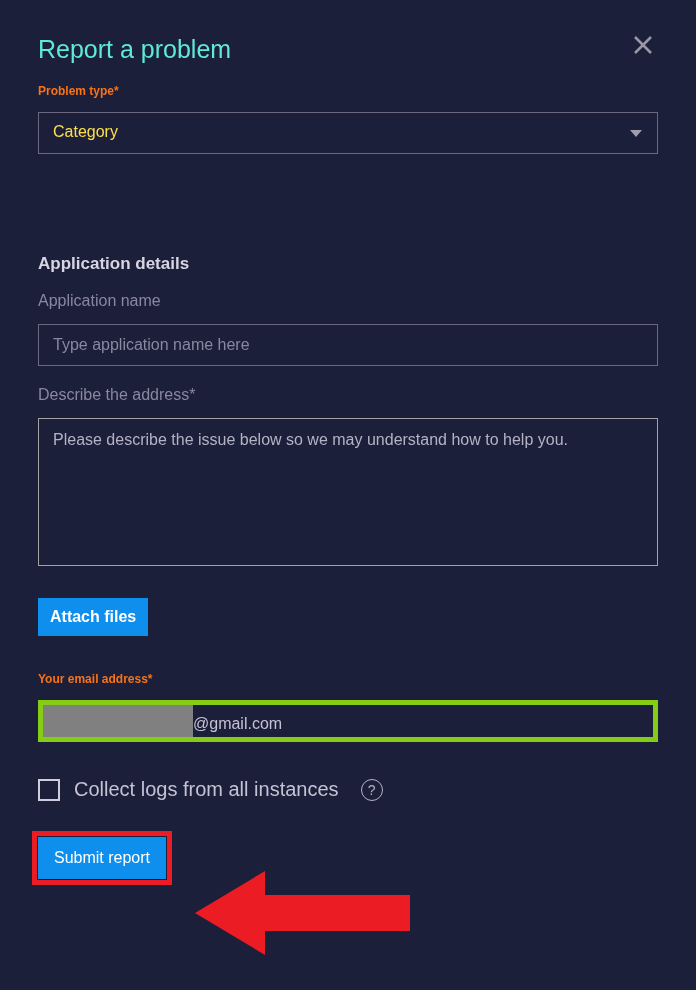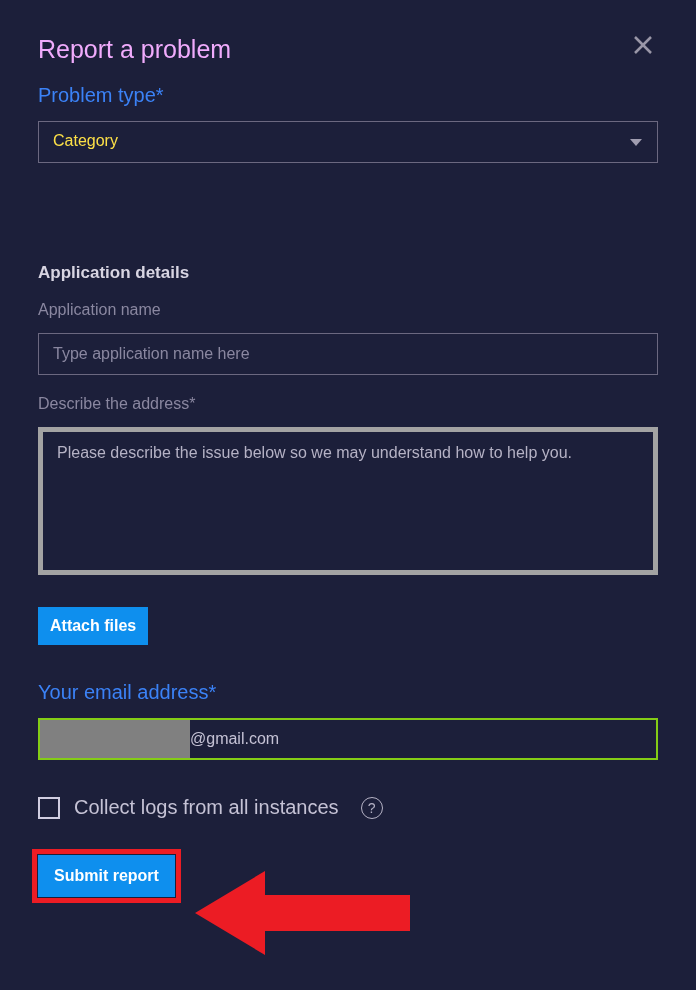--- a/index.html
+++ b/index.html
@@ -20,44 +20,44 @@
       height: 100%;
       position: relative;
     }
     .header {
       display: flex;
       justify-content: space-between;
       align-items: flex-start;
       margin-bottom: 20px;
     }
     .title {
-      color: #f0abfc;
+      color: #5eead4;
       font-size: 25px;
       font-weight: 400;
     }
     .close-btn {
       background: none;
       border: none;
       cursor: pointer;
       padding: 0;
       width: 30px;
       height: 30px;
       display: flex;
       align-items: center;
       justify-content: center;
       margin-top: -5px;
     }
     .close-btn svg {
       stroke: #9a97a8;
       stroke-width: 2.5;
     }
     .field-label-bold {
-      color: #3b82f6;
-      font-size: 20px;
-      font-weight: 400;
+      color: #f97316;
+      font-size: 12px;
+      font-weight: 700;
       margin-bottom: 14px;
       display: block;
     }
     .field-label-light {
       color: #8a87a0;
       font-size: 16px;
       font-weight: 400;
       margin-bottom: 14px;
       display: block;
     }
@@ -101,21 +101,21 @@
       font-size: 16px;
       height: 42px;
       margin-bottom: 20px;
     }
     .text-input::placeholder {
       color: #8a87a0;
     }
     .textarea {
       width: 100%;
       background: transparent;
-      border: 5px solid #a3a3a3;
+      border: 1px solid #a3a3a3;
       padding: 12px 14px;
       color: #e0dde9;
       font-size: 16px;
       height: 148px;
       resize: none;
       margin-bottom: 28px;
       font-family: inherit;
     }
     .textarea::placeholder {
       color: #b5b2c5;
@@ -126,21 +126,21 @@
       color: #ffffff;
       font-size: 16px;
       font-weight: 600;
       padding: 10px 12px;
       cursor: pointer;
       margin-bottom: 36px;
     }
     .email-row {
       width: 100%;
       background: transparent;
-      border: 2px solid #84cc16;
+      border: 5px solid #84cc16;
       padding: 0;
       height: 42px;
       margin-bottom: 36px;
       display: flex;
       align-items: stretch;
     }
     .email-redact {
       width: 150px;
       background: #808080;
     }
@@ -192,21 +192,21 @@
       right: -6px;
       bottom: -6px;
       border: 5px solid #ec1c24;
       pointer-events: none;
     }
     .btn-submit {
       background: #0e8fee;
       border: none;
       color: #ffffff;
       font-size: 16px;
-      font-weight: 700;
+      font-weight: 400;
       padding: 12px 16px;
       cursor: pointer;
     }
     .arrow-annotation {
       position: absolute;
       left: 195px;
       bottom: 23px;
       pointer-events: none;
     }
   </style>

